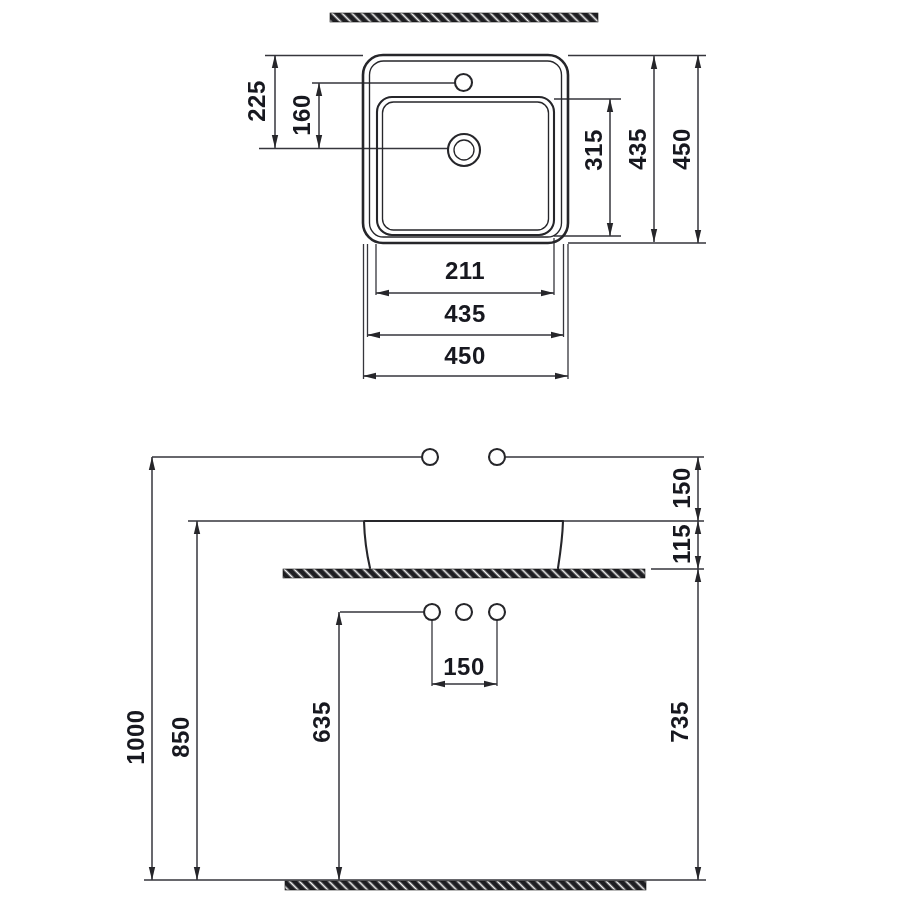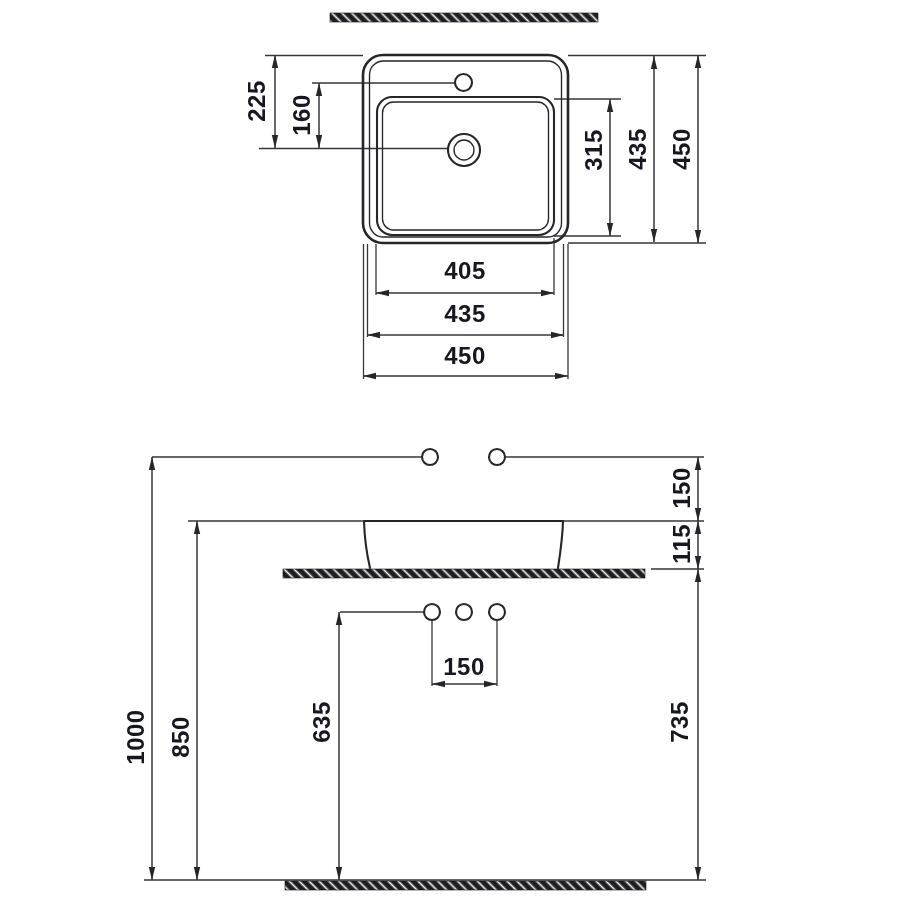--- a/index.html
+++ b/index.html
@@ -176,21 +176,21 @@
         <polygon class="arrow" points="497,684 484,680.8 484,687.2"></polygon>
       </g>
     </g>
   </svg>
 
   <span class="dim v" style="left:257px;top:101px">225</span>
   <span class="dim v" style="left:302px;top:115px">160</span>
   <span class="dim v" style="left:594px;top:150px">315</span>
   <span class="dim v" style="left:638px;top:149px">435</span>
   <span class="dim v" style="left:682px;top:149px">450</span>
-  <span class="dim" style="left:465px;top:271px">405</span>
+  <span class="dim" style="left:465px;top:271px">211</span>
   <span class="dim" style="left:465px;top:314px">435</span>
   <span class="dim" style="left:465px;top:356px">450</span>
 
   <span class="dim v" style="left:136px;top:737px">1000</span>
   <span class="dim v" style="left:181px;top:737px">850</span>
   <span class="dim v" style="left:322px;top:722px">635</span>
   <span class="dim v" style="left:680px;top:722px">735</span>
   <span class="dim v" style="left:682px;top:488px">150</span>
   <span class="dim v" style="left:682px;top:544px">115</span>
   <span class="dim" style="left:464px;top:667px">150</span>

